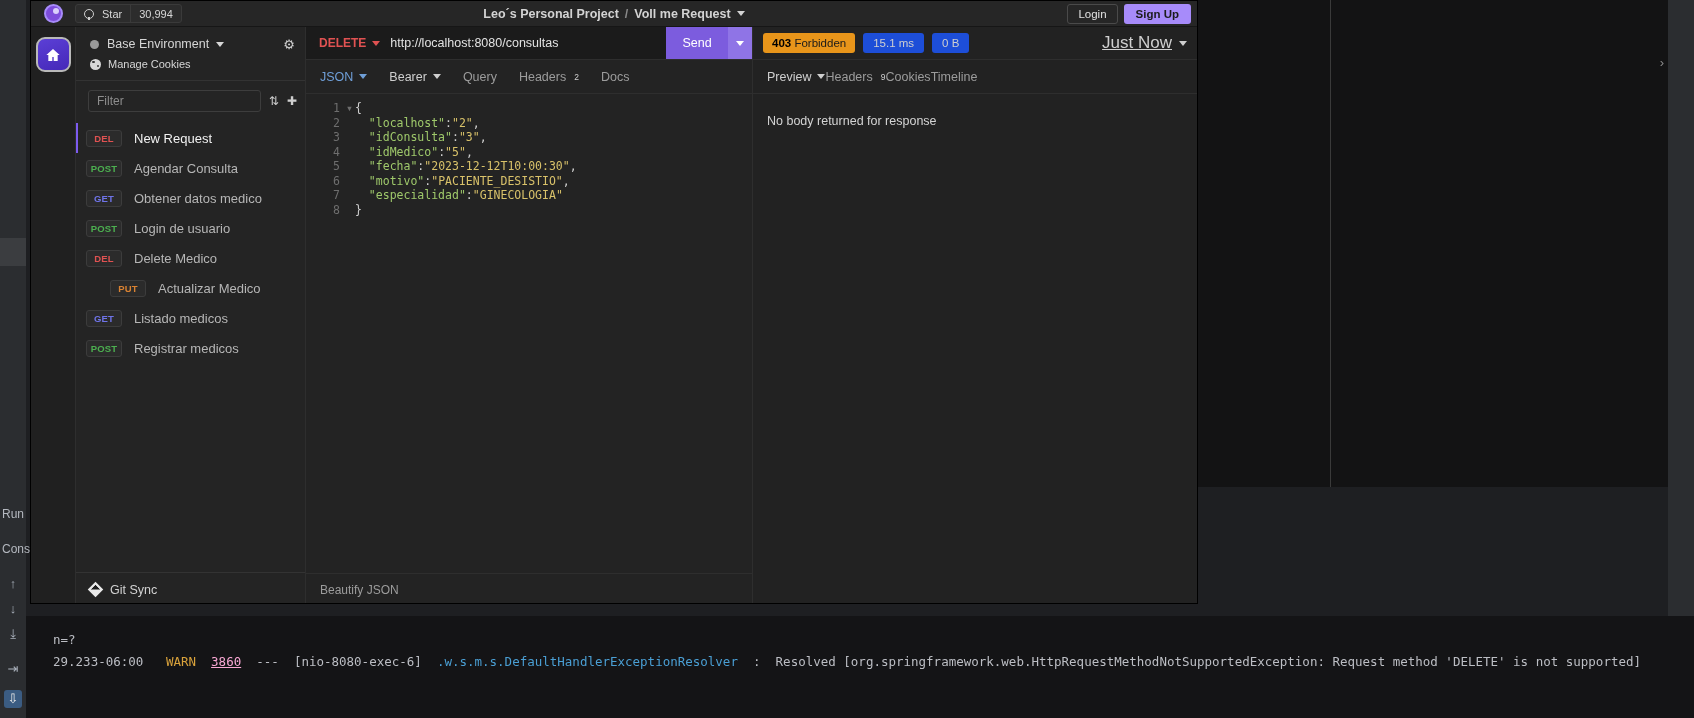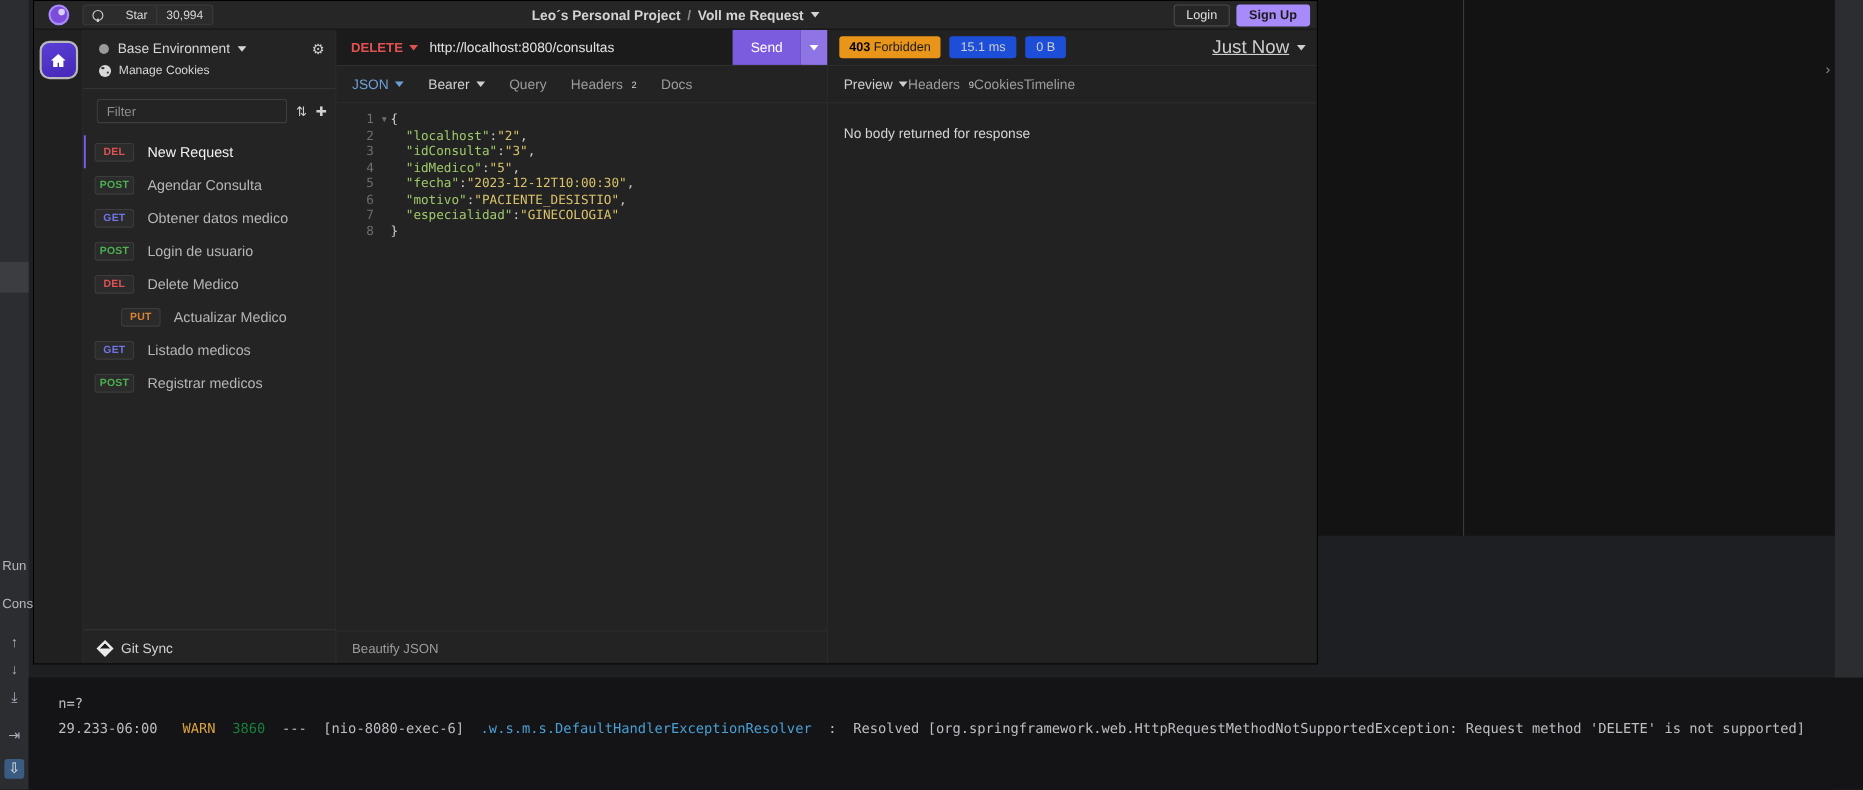--- a/index.html
+++ b/index.html
@@ -51,21 +51,21 @@
   
   .terminal {
     position: absolute; left: 26px; bottom: 0; width: 1668px; height: 102px;
     background: #141416;
     font-family: "DejaVu Sans Mono", monospace;
     font-size: 12.5px;
   }
   .term-line { position: absolute; white-space: nowrap; letter-spacing: 0px; }
   .term-plain  { color: #bcbec4; }
   .term-warn   { color: #d9a23b; }
-  .term-num    { color: #15803d; }
+  .term-num    { color: #f9a8d4; text-decoration: underline; }
   .term-logger { color: #4a9fd4; }
   .term-cyanish{ color: #bcbec4; }
 
   
   .insomnia {
     position: absolute;
     left: 30px; top: 0;
     width: 1168px; height: 604px;
     background: #202020;
     border: 1px solid #000;
@@ -101,21 +101,21 @@
     background: #d9cffb;
   }
   .star-box {
     display: flex; align-items: stretch; height: 17px;
     border: 1px solid #3a3a3a; border-radius: 3px;
     background: #2c2c2c;
     font-size: 11px;
     overflow: hidden;
   }
   .star-label {
-    display: flex; align-items: center; gap: 20px;
+    display: flex; align-items: center; gap: 8px;
     padding: 0 8px; color: #d7d7d7;
     border-right: 1px solid #3a3a3a;
   }
   .star-count { padding: 0 8px; display: flex; align-items: center; color: #d7d7d7; }
   .gh-ico {
     width: 10px; height: 10px; border-radius: 50%;
     border: 1.5px solid #cfcfcf; box-sizing: border-box;
     position: relative;
   }
   .gh-ico::after {

